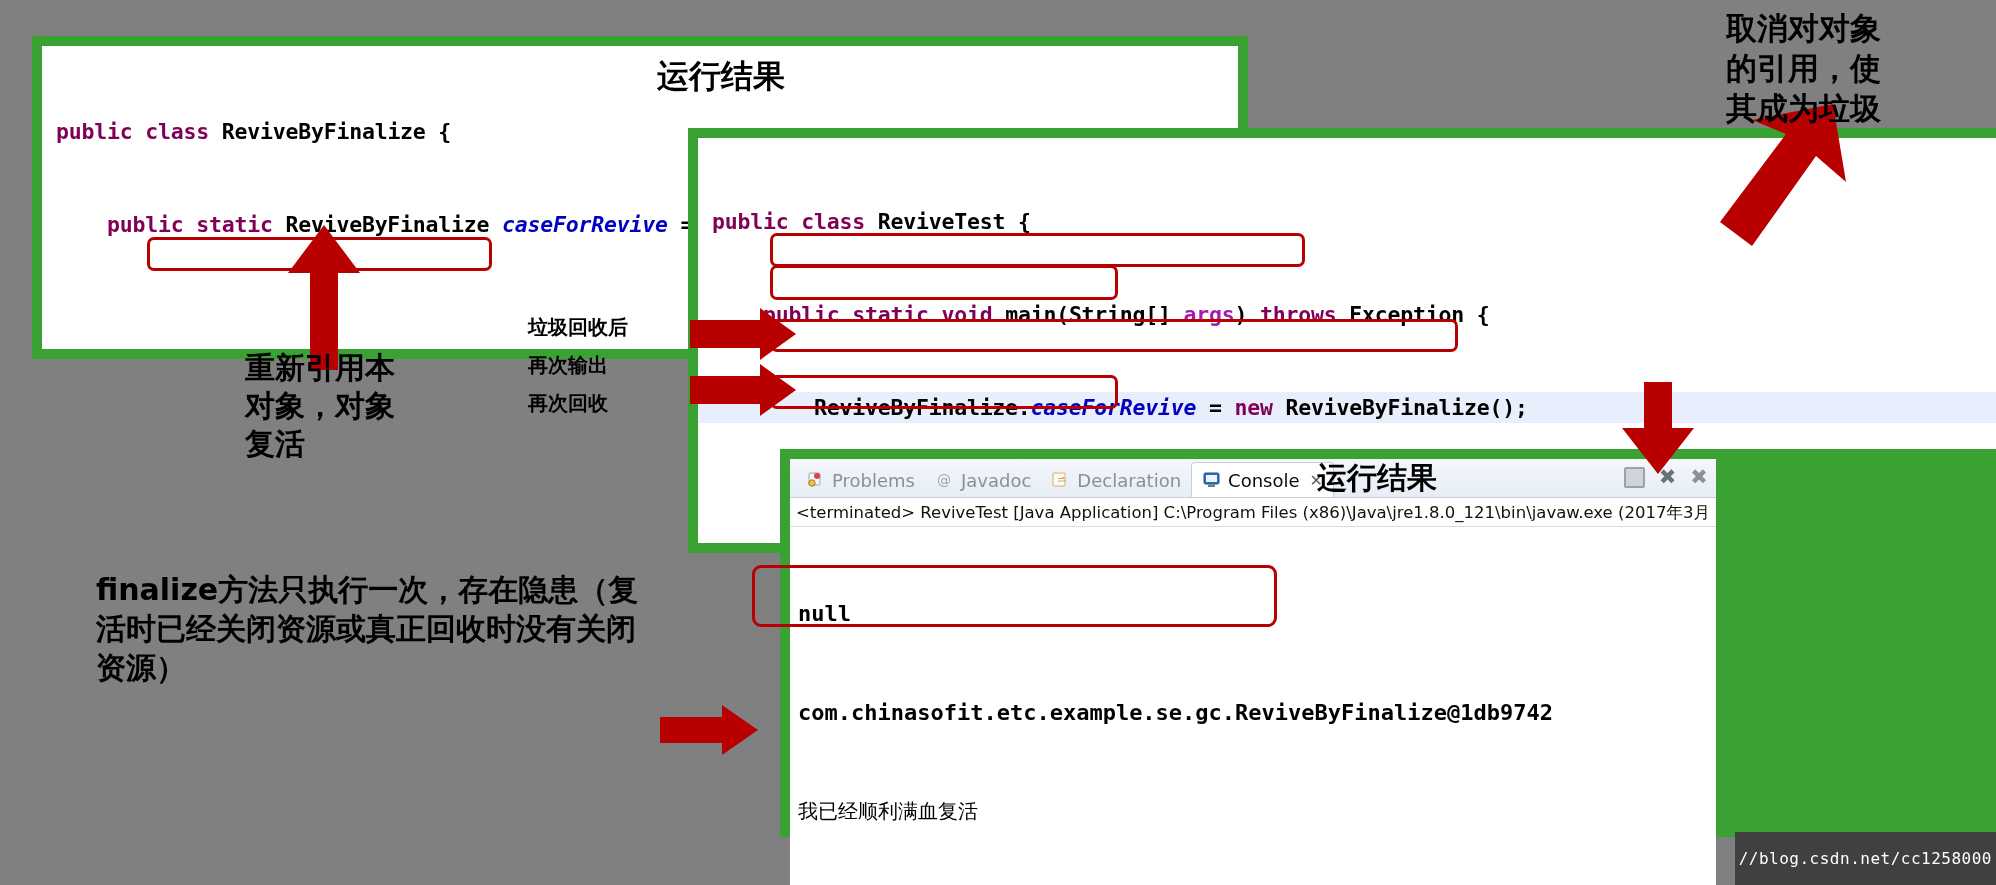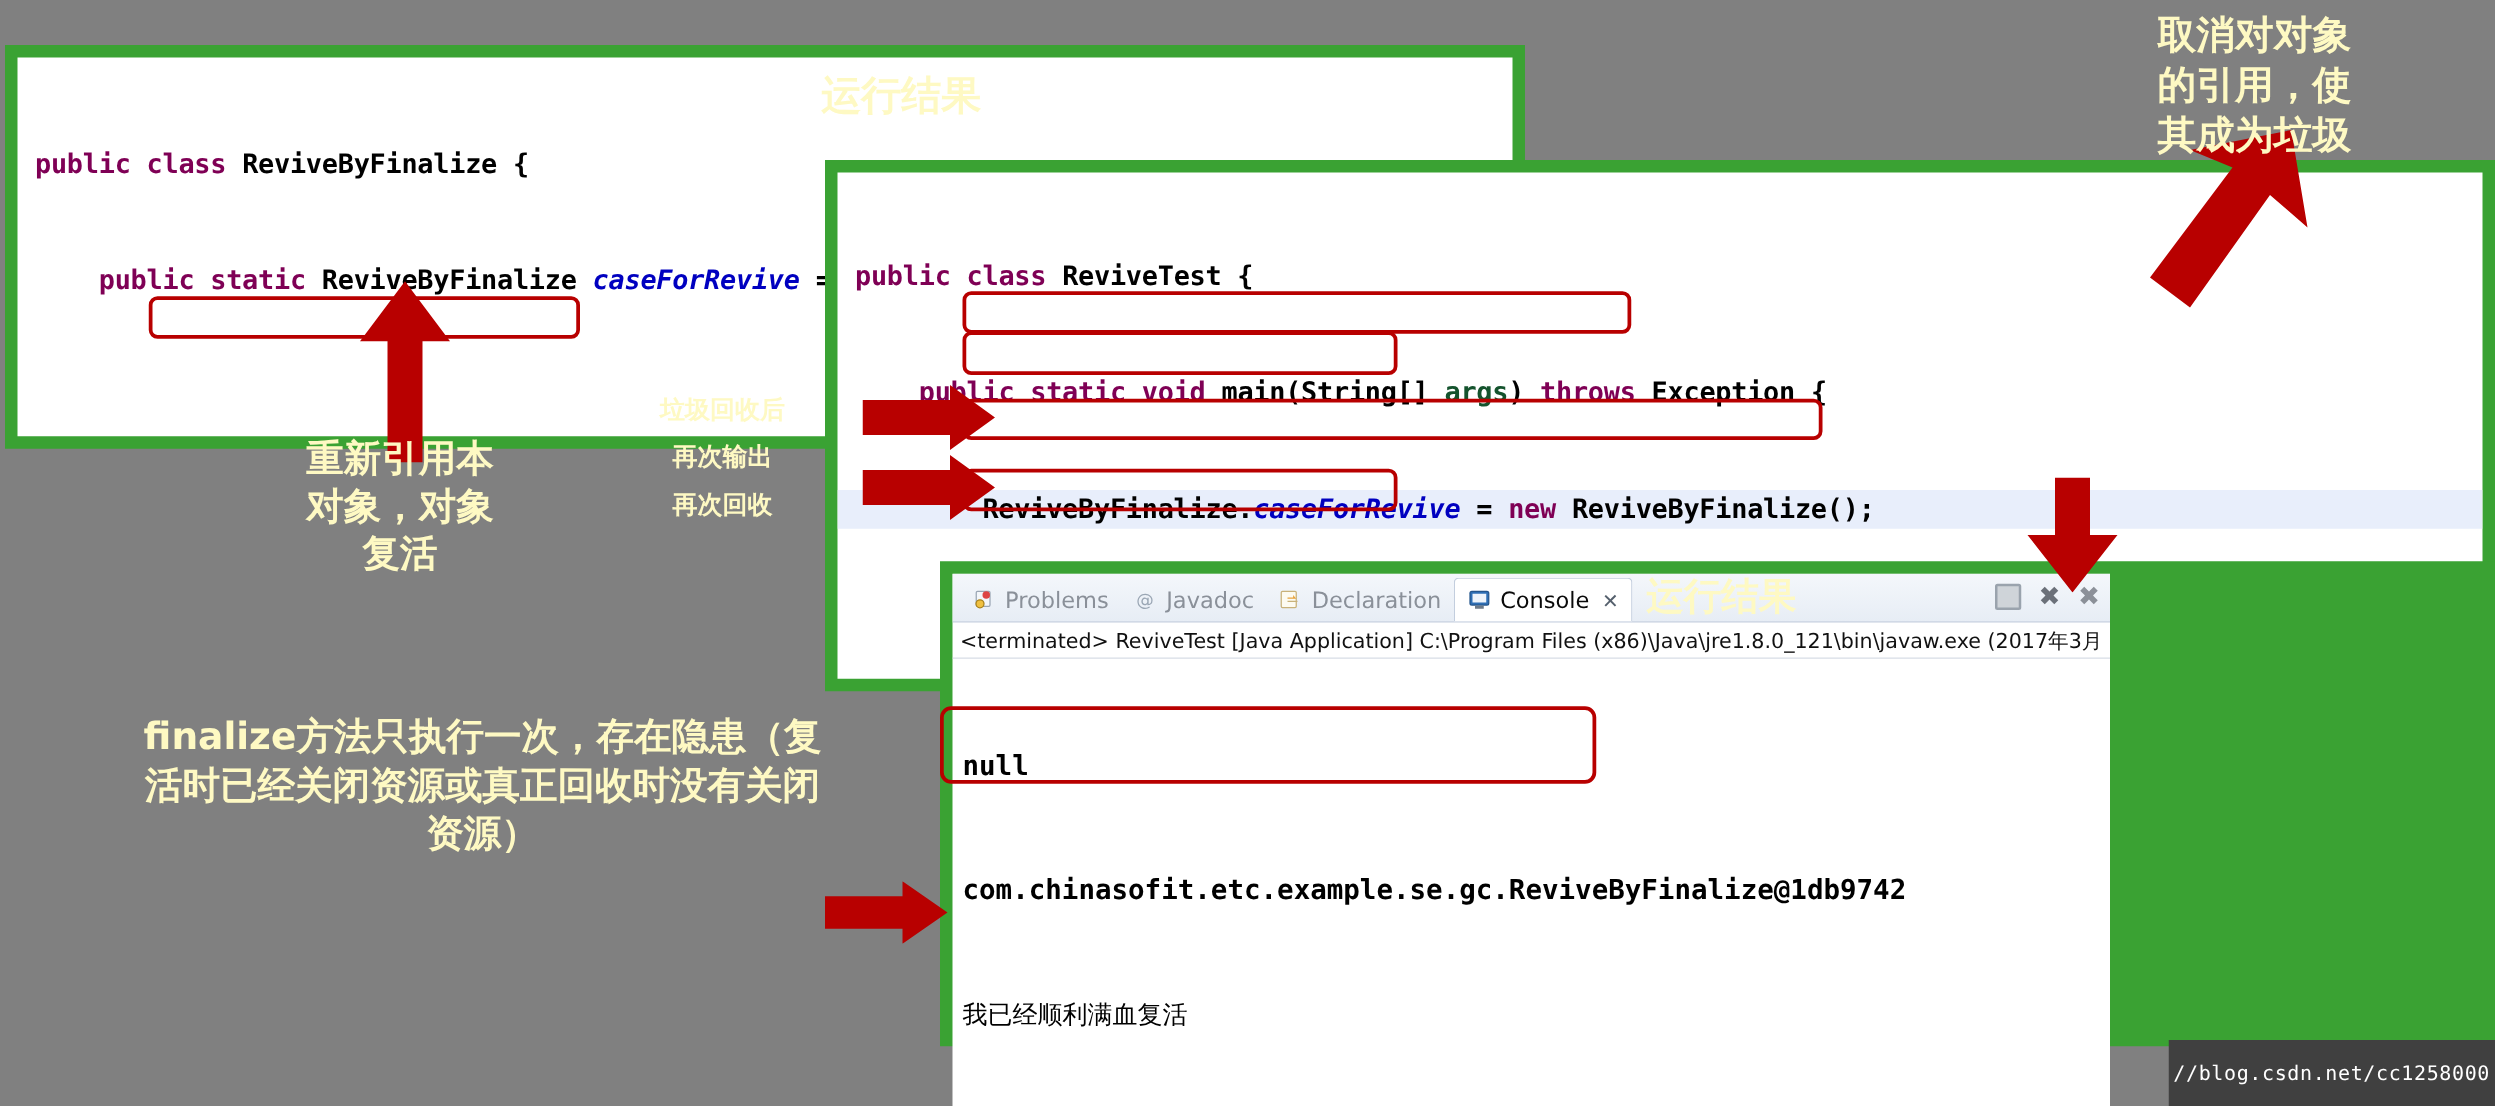--- a/index.html
+++ b/index.html
@@ -9,20 +9,21 @@
     font-family:"DejaVu Sans","Liberation Sans",sans-serif;
     position:relative;overflow:hidden;
   }
 
   
   .greenframe{
     position:absolute;
     background:#3aa233;
     padding:10px;
     box-sizing:border-box;
+    margin-left:28px;
   }
   .editor{
     width:100%;height:100%;
     background:#ffffff;
     box-sizing:border-box;
     overflow:hidden;
     position:relative;
   }
 
   
@@ -32,41 +33,40 @@
     line-height:31px;
     white-space:pre;
     color:#000000;
     font-weight:bold;
     letter-spacing:-0.2px;
   }
   .ln{position:relative;height:31px;padding-left:14px;}
   .hl{background:#e8eefb;}
   .kw{color:#7f0055;}
   .stat{color:#0000c0;font-style:italic;}
-  .param{color:#14532d;}
+  .param{color:#a21caf;}
   .plain{color:#000;}
 
   
   .rbox{
     position:absolute;
     border:3.5px solid #b80000;
     border-radius:7px;
     box-sizing:border-box;
     pointer-events:none;
   }
 
   
   .rtext{
     position:absolute;
-    color:#fef9c3;
+    color:#000000;
     font-weight:bold;
     font-family:"DejaVu Sans","Liberation Sans",sans-serif;
     line-height:1.16;
     white-space:pre-line;
-    text-align:center;
   }
 
   
   .arrow{position:absolute;}
 
   
   .console-panel{
     position:absolute;
     background:#ffffff;
     box-sizing:border-box;

